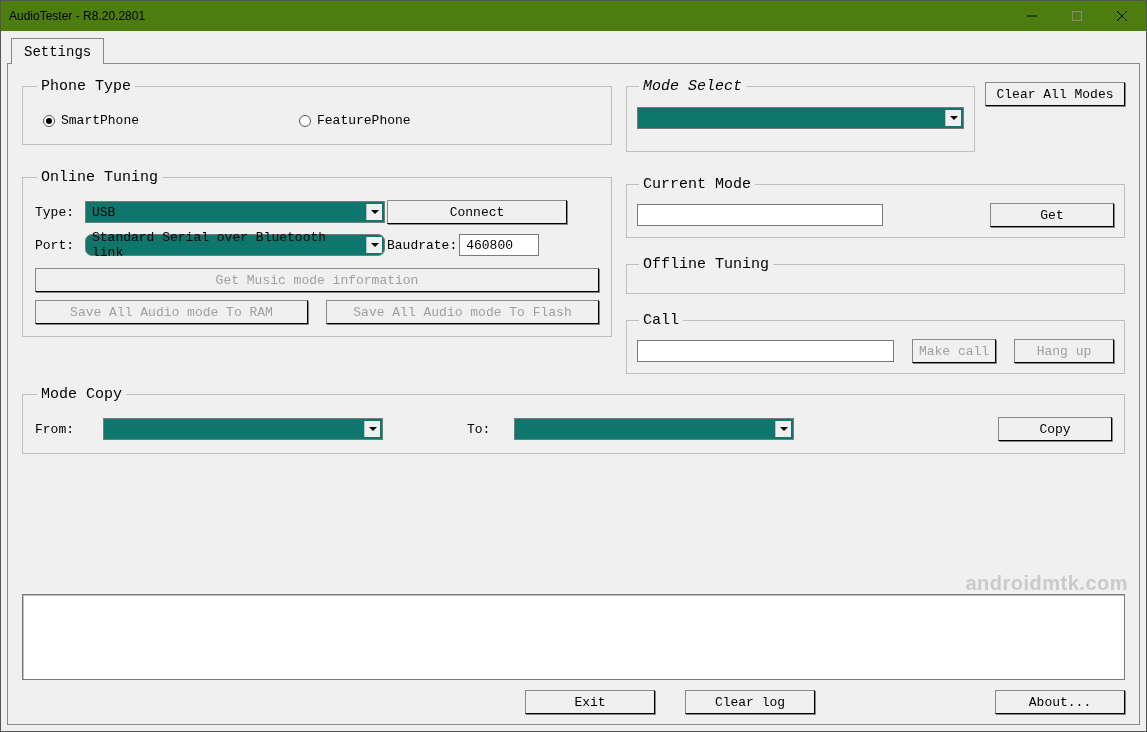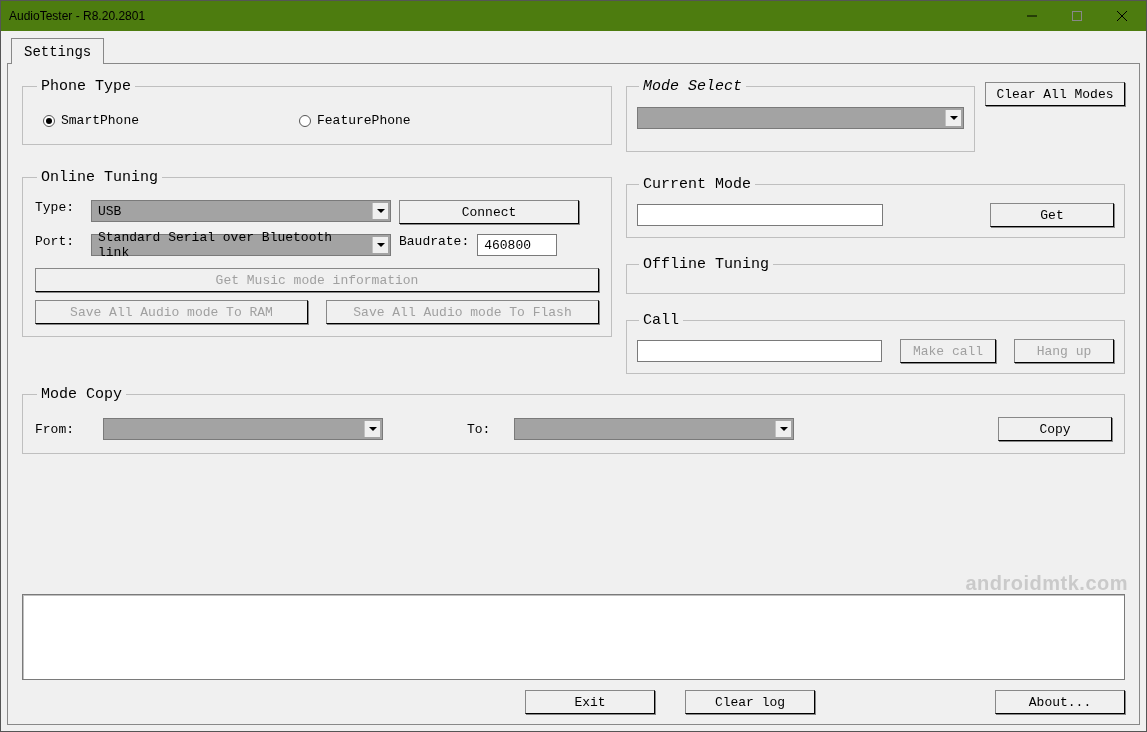--- a/index.html
+++ b/index.html
@@ -84,27 +84,27 @@
   .radio-item { display: flex; align-items: center; gap: 6px; }
   .radio-circle {
     width: 12px; height: 12px; border-radius: 50%;
     border: 1px solid #555; background: #fff;
     display: inline-flex; align-items: center; justify-content: center;
   }
   .radio-circle.checked::after {
     content: ""; width: 6px; height: 6px; background: #000; border-radius: 50%;
   }
 
-  .form-row { display: flex; gap: 8px; margin-bottom: 10px; }
+  .form-row { display: flex; align-items: center; gap: 2px; margin-bottom: 10px; }
   .lbl { min-width: 48px; }
   .lbl-baud { min-width: 70px; }
 
   .select-box {
     position: relative;
-    background: #a3a3a3;
+    background: #0f766e;
     border: 1px solid #7a7a7a;
     height: 22px;
     display: flex; align-items: center;
     padding: 0 22px 0 6px;
     font-size: 13px;
   }
   .select-box .arrow {
     position: absolute; right: 2px; top: 2px; bottom: 2px; width: 16px;
     background: #efefef;
     border-left: 1px solid #c0c0c0;
@@ -230,21 +230,21 @@
               <span class="lbl">Type:</span>
               <div class="select-box" style="width:300px;">
                 <span>USB</span>
                 <span class="arrow"></span>
               </div>
               <div class="btn" style="width:180px;">Connect</div>
             </div>
 
             <div class="form-row">
               <span class="lbl">Port:</span>
-              <div class="select-box" style="width:300px;">
+              <div class="select-box" style="width:300px;border-radius:7px;">
                 <span>Standard Serial over Bluetooth link</span>
                 <span class="arrow"></span>
               </div>
               <span class="lbl-baud">Baudrate:</span>
               <div class="text-input" style="width:80px;">
                 <span>460800</span>
               </div>
             </div>
 
             <div style="display:flex; gap:18px; margin-top:12px;">
@@ -286,21 +286,21 @@
           <fieldset class="group" style="margin-top:8px; padding:10px 10px 10px 10px;">
             <legend>Offline Tuning</legend>
           </fieldset>
 
           <fieldset class="group" style="margin-top:8px; padding:10px 10px 10px 10px;">
             <legend>Call</legend>
             <div style="display:flex; gap:18px; align-items:center;">
               <div class="text-input" style="flex:1;">
                 <span></span>
               </div>
-              <div class="btn disabled" style="width:96px;">Make call</div>
+              <div class="btn disabled" style="width:84px;">Make call</div>
               <div class="btn disabled" style="width:100px;">Hang up</div>
             </div>
           </fieldset>
 
         </div>
       </div>
 
       <fieldset class="group" style="margin-top:12px;">
         <legend>Mode Copy</legend>
         <div style="display:flex; align-items:center; gap:24px;">

